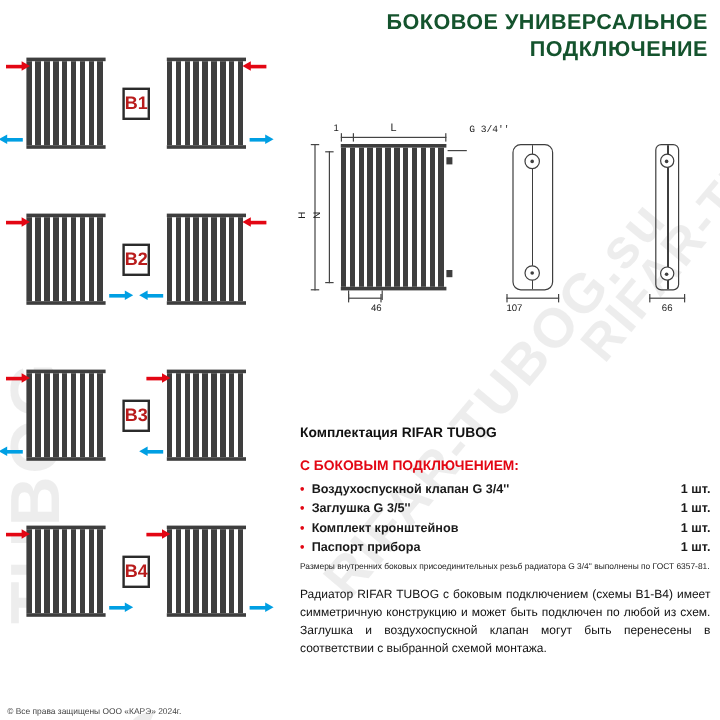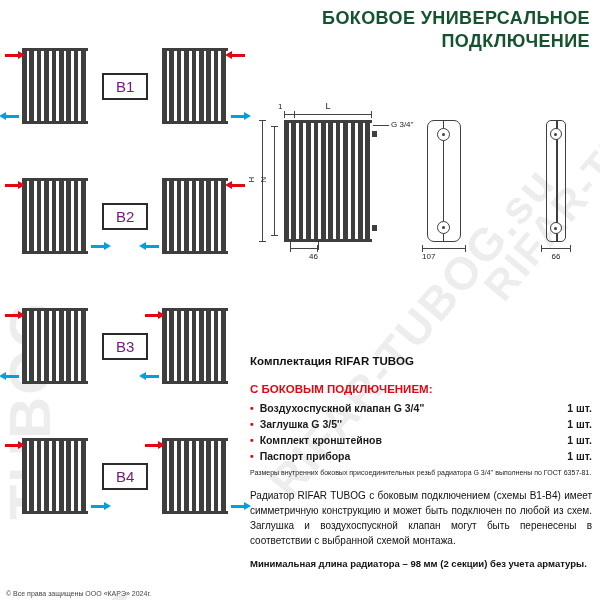--- a/index.html
+++ b/index.html
@@ -21,22 +21,22 @@
            font-size: 18px; font-weight: 700; line-height: 1.25; letter-spacing: 0.4px; color: #14532d; }
 
   
   .schemes { position: absolute; left: 8px; top: 44px; width: 242px; z-index: 1;
              display: flex; flex-direction: column; gap: 46px; }
   .scheme-row { display: flex; align-items: center; height: 84px; }
   .rad-unit { position: relative; width: 66px; height: 76px; margin: 0 14px; flex: 0 0 auto; }
   .rad-fill { background: repeating-linear-gradient(90deg, #3e3e3e 0px, #3e3e3e 4.6px, #ffffff 4.6px, #ffffff 7.4px);
               border-top: 3px solid #3e3e3e; border-bottom: 3px solid #3e3e3e; }
   .radiator { position: absolute; inset: 0; }
-  .scheme-label-box { border: 2px solid #2b2b2b; background: #fff; padding: 3px 12px;
-                      font-size: 15px; font-weight: 400; color: #701a75; z-index: 1; }
+  .scheme-label-box { border: 2px solid #2b2b2b; background: #fff; padding: 3px 0;
+                      font-size: 15px; font-weight: 700; color: #b91c1c; z-index: 1; }
 
   .arrow { position: absolute; width: 14px; height: 3px; background: currentColor; z-index: 2; }
   .arrow.red  { color: #e30613; }
   .arrow.blue { color: #009fe3; }
   .pos-tl { top: 6px;    left: -17px; }
   .pos-bl { bottom: 6px; left: -17px; }
   .pos-tr { top: 6px;    right: -17px; }
   .pos-br { bottom: 6px; right: -17px; }
   .dir-right::after { content: ''; position: absolute; right: -6px; top: -3px;
                       border-left: 7px solid currentColor; border-top: 4.5px solid transparent; border-bottom: 4.5px solid transparent; }
@@ -60,21 +60,21 @@
   .stub-tr { right: -5px; top: 8px; } .stub-br { right: -5px; bottom: 8px; }
 
   .dim-top   { left: 34px; top: 22px; width: 88px; }
   .lab-12    { left: 28px; top: 10px; }
   .lab-L     { left: 34px; top: 9px;  width: 88px; text-align: center; font-size: 9px; }
   .dim-H     { left: 12px; top: 28px; height: 122px; }
   .lab-H     { left: -1px; top: 83px; }
   .dim-N     { left: 24px; top: 34px; height: 110px; }
   .lab-N     { left: 11px; top: 83px; }
   .gleader   { position: absolute; left: 123px; top: 33px; width: 16px; height: 1px; background: #444; }
-  .lab-G     { left: 141px; top: 28px; }
+  .lab-G     { left: 141px; top: 12px; font-family: Liberation Mono, monospace; }
   .ext       { position: absolute; width: 1px; background: #444; }
   .ext-a     { left: 40px; top: 150px; height: 8px; }
   .ext-b     { left: 68px; top: 150px; height: 8px; }
   .dim-46    { left: 40px; top: 156px; width: 28px; }
   .lab-46    { left: 40px; top: 160px; width: 28px; text-align: right; }
 
   .side1 { position: absolute; left: 177px; top: 28px; width: 34px; height: 122px;
            border: 1.5px solid #3e3e3e; border-radius: 7px; background:
            linear-gradient(90deg, transparent 0 15px, #3e3e3e 15px 16.5px, transparent 16.5px 100%); }
   .side2 { position: absolute; left: 296px; top: 28px; width: 20px; height: 122px;
@@ -246,18 +246,17 @@
       <div class="kit-item">
         <span class="kit-label">Паспорт прибора</span>
         <span class="kit-qty">1 шт.</span>
       </div>
     </div>
     <p class="kit-note">Размеры внутренних боковых присоединительных резьб радиатора G 3/4'' выполнены по ГОСТ 6357-81.</p>
   </section>
 
   <section class="desc">
     <p class="desc-text">Радиатор RIFAR TUBOG с боковым подключением (схемы B1-B4) имеет симметричную конструкцию и может быть подключен по любой из схем. Заглушка и воздухоспускной клапан могут быть перенесены в соответствии с выбранной схемой монтажа.</p>
-    <p class="desc-min">Минимальная длина радиатора – 98 мм (2 секции) без учета арматуры.</p>
   </section>
 
   <footer class="footer">© Все права защищены ООО «КАРЭ» 2024г.</footer>
 
 </div>
 
 </body></html>

